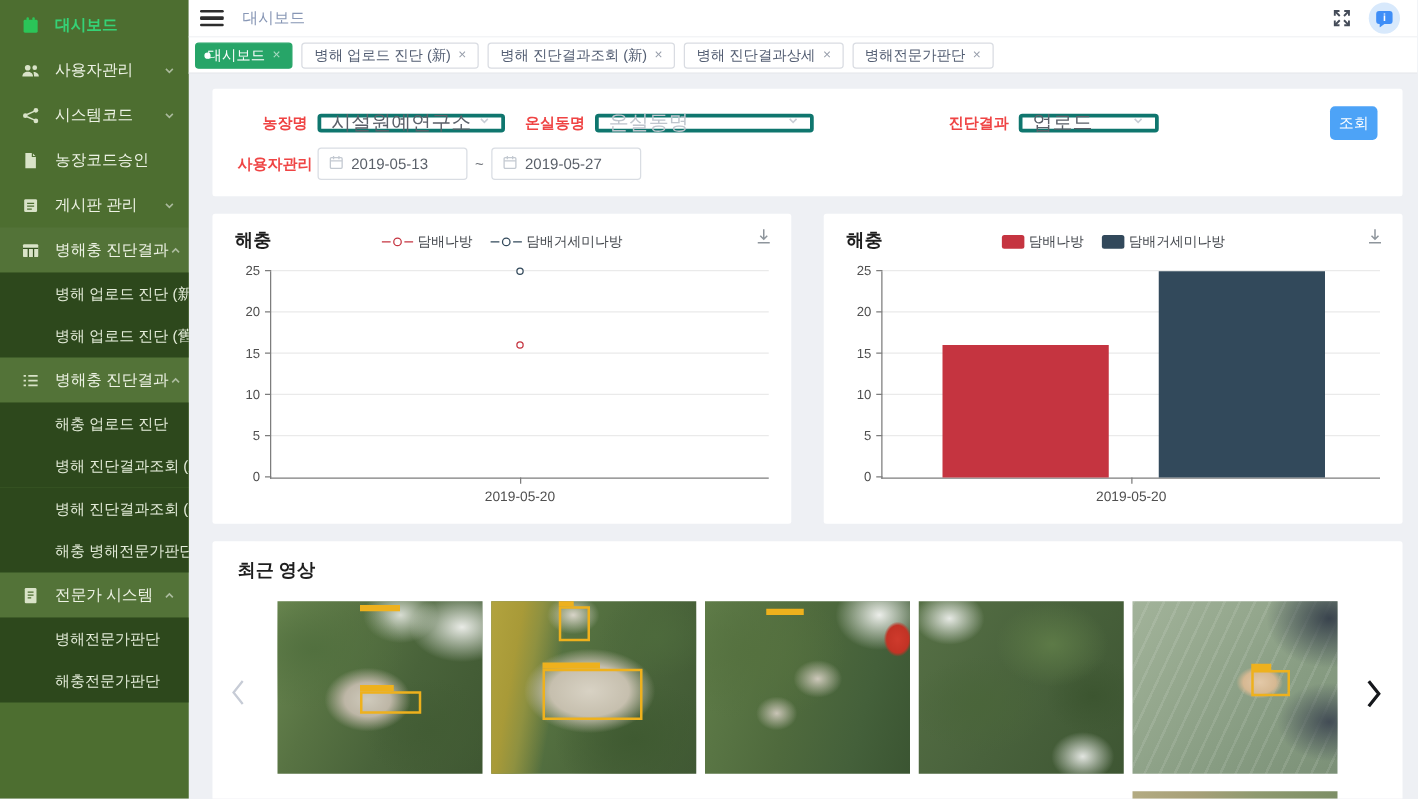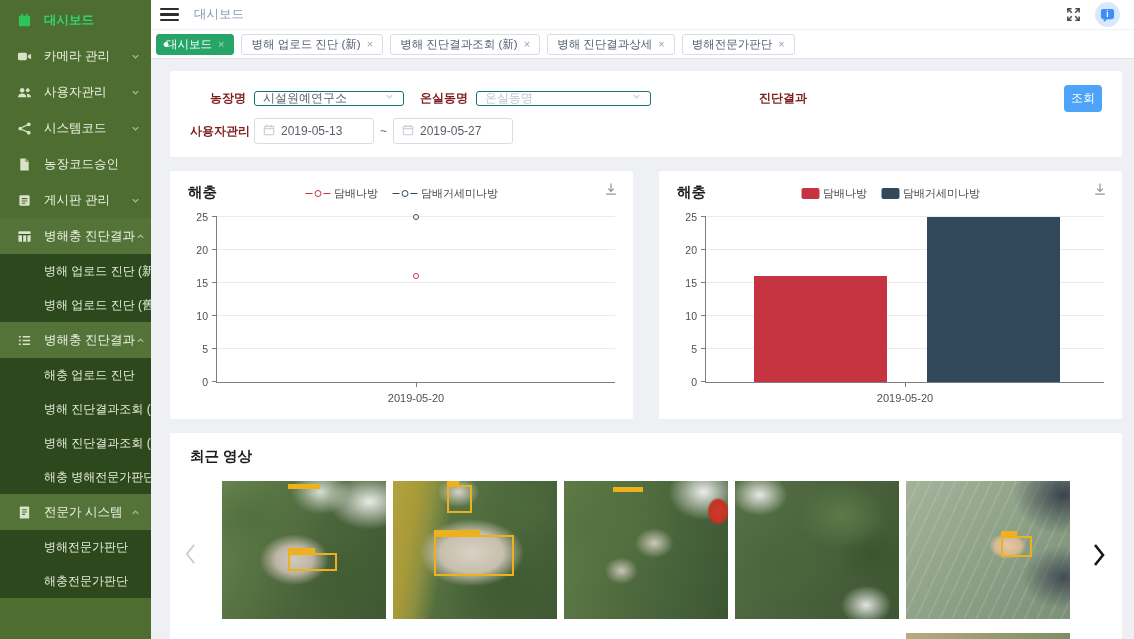--- a/index.html
+++ b/index.html
@@ -35,24 +35,24 @@
   .tab .dot{width:5px;height:5px;border-radius:50%;background:#fff}
   .tab .x{opacity:.6;font-size:11px}
 
   .content{flex:1;padding:12px 12px 0 19px;overflow:hidden}
   .card{background:#fff;border-radius:2px}
 
   
   .filter-card{height:86px;padding:14px 20px;margin-bottom:14px}
   .f-row{display:flex;align-items:center;height:26px}
   .f-row + .f-row{margin-top:7px}
-  .f-label{width:56px;text-align:right;margin-right:8px;font-size:12px;font-weight:bold;color:#7f1d1d;white-space:nowrap}
+  .f-label{width:56px;text-align:right;margin-right:8px;font-size:12px;font-weight:bold;color:#ef4444;white-space:nowrap}
   .f-label.gh{margin-left:8px}
   .f-label.mth{margin-left:100px}
-  .select{width:150px;height:15px;border:1px solid #0f766e;border-radius:3px;display:flex;align-items:center;padding:0 8px;font-size:12px;color:#5a6069;background:#fff;cursor:pointer}
+  .select{width:150px;height:15px;border:3px solid #0f766e;border-radius:3px;display:flex;align-items:center;padding:0 8px;font-size:16px;color:#5a6069;background:#fff;cursor:pointer}
   .select .sel-text{flex:1;white-space:nowrap;overflow:hidden}
   .select.wide{width:175px}
   .select.mid{width:112px}
   .select.placeholder .sel-text{color:#bfc5cd}
   .date-input{width:120px;height:26px;border:1px solid #d9dde3;border-radius:3px;display:flex;align-items:center;gap:6px;padding:0 8px;font-size:12px;color:#5a6069;background:#fff;cursor:text}
   .sep{margin:0 6px;color:#6b6f76;font-size:12px}
   .btn-primary{margin-left:auto;width:38px;height:27px;background:#4da3f7;color:#fff;border:none;border-radius:4px;font-size:12px;cursor:pointer}
 
   
   .charts-row{display:flex;gap:26px;margin-bottom:14px}
@@ -135,34 +135,20 @@
             <rect x="2" y="3" width="12" height="11" rx="1.2" fill="#2bc558"></rect>
             <rect x="4.5" y="0.8" width="2" height="3.2" rx="0.8" fill="#2bc558"></rect>
             <rect x="9.5" y="0.8" width="2" height="3.2" rx="0.8" fill="#2bc558"></rect>
           </svg>
         </span>
         <span class="s-label">대시보드</span>
       </div>
       <div class="side-item top">
         <span class="s-icon">
           <svg viewBox="0 0 16 16" width="15" height="15" fill="currentColor">
-            <rect x="1" y="4" width="9.5" height="8" rx="1.5"></rect>
-            <path d="M11.5 7l3.5-2v6l-3.5-2z"></path>
-          </svg>
-        </span>
-        <span class="s-label">카메라 관리</span>
-        <span class="s-chev down">
-          <svg viewBox="0 0 12 12" width="11" height="11" fill="none" stroke="rgba(255,255,255,0.65)" stroke-width="1.4">
-            <path d="M3 4.5l3 3 3-3"></path>
-          </svg>
-        </span>
-      </div>
-      <div class="side-item top">
-        <span class="s-icon">
-          <svg viewBox="0 0 16 16" width="15" height="15" fill="currentColor">
             <circle cx="5.5" cy="5.5" r="2.4"></circle>
             <path d="M1 13c0-2.6 2-4 4.5-4s4.5 1.4 4.5 4z"></path>
             <circle cx="11.5" cy="5.5" r="2"></circle>
             <path d="M10.5 9.2c2.3.1 4.5 1.4 4.5 3.8h-4z"></path>
           </svg>
         </span>
         <span class="s-label">사용자관리</span>
         <span class="s-chev down">
           <svg viewBox="0 0 12 12" width="11" height="11" fill="none" stroke="rgba(255,255,255,0.65)" stroke-width="1.4">
             <path d="M3 4.5l3 3 3-3"></path>
@@ -342,20 +328,28 @@
         <span class="f-label gh">온실동명</span>
         <div class="select wide placeholder">
           <span class="sel-text">온실동명</span>
           <span>
             <svg viewBox="0 0 12 12" width="11" height="11" fill="none" stroke="#c9ced6" stroke-width="1.4">
                 <path d="M3 4.5l3 3 3-3"></path>
               </svg>
           </span>
         </div>
         <span class="f-label mth">진단결과</span>
+        <div class="select mid">
+          <span class="sel-text">업로드</span>
+          <span>
+            <svg viewBox="0 0 12 12" width="11" height="11" fill="none" stroke="#c9ced6" stroke-width="1.4">
+                <path d="M3 4.5l3 3 3-3"></path>
+              </svg>
+          </span>
+        </div>
         <button class="btn-primary">조회</button>
       </div>
       <div class="f-row">
         <span class="f-label">사용자관리</span>
         <div class="date-input">
           <span>
             <svg viewBox="0 0 14 14" width="12" height="12" fill="none" stroke="#c3c9d1" stroke-width="1.2">
                 <rect x="1.5" y="2.5" width="11" height="10" rx="1"></rect>
                 <path d="M1.5 5.5h11M4.5 1v3M9.5 1v3"></path>
               </svg>

